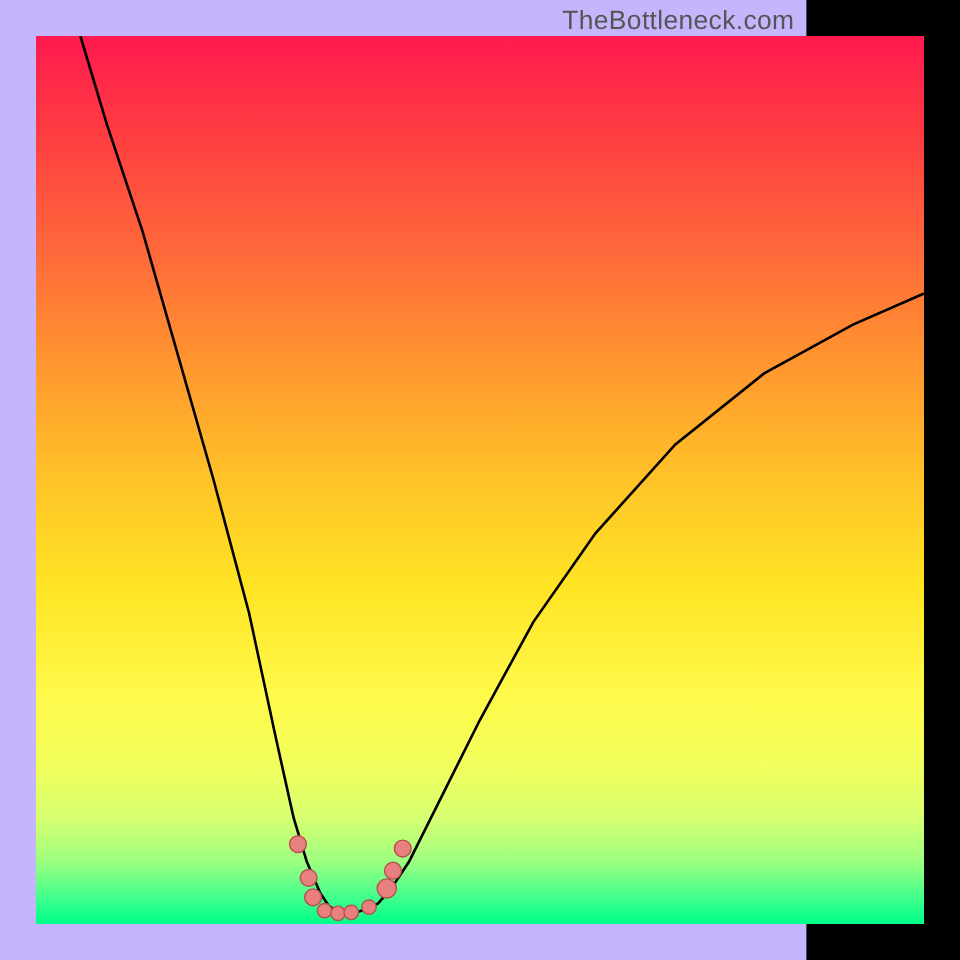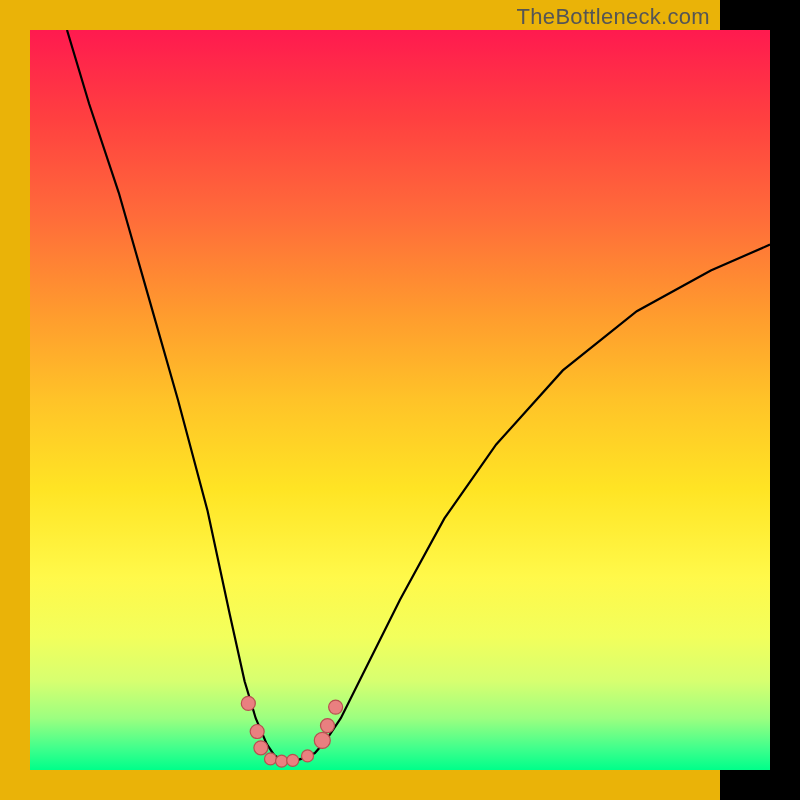--- a/index.html
+++ b/index.html
@@ -9,22 +9,21 @@
     height: 800px;
     background: #000;
     overflow: hidden;
   }
   .frame {
     position: absolute;
     left: 0;
     top: 0;
     width: 672px;
     height: 800px;
-    background: #eab308;
-    padding-left: 48px;
+    background: #c4b5fd;
   }
   .plot {
     position: absolute;
     left: 30px;
     top: 30px;
     width: 740px;
     height: 740px;
     background: linear-gradient(to bottom,
       #ff1a4f 0%,
       #ff4040 12%,

